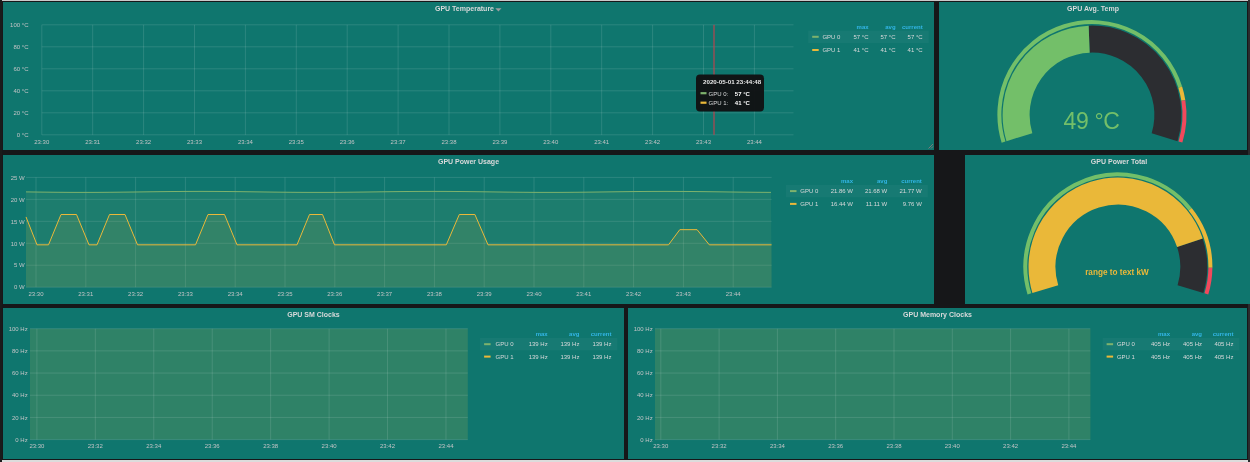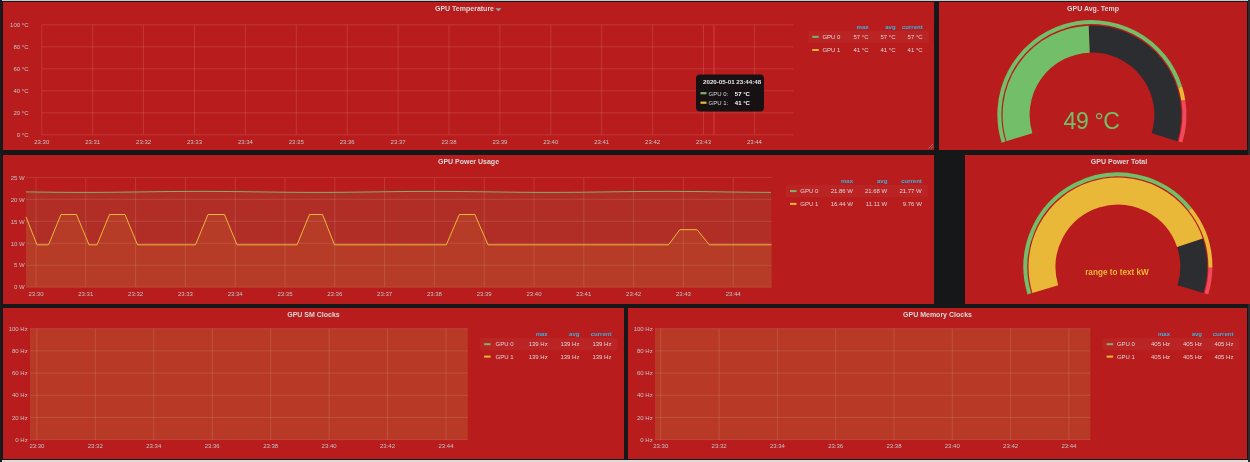--- a/index.html
+++ b/index.html
@@ -1,15 +1,15 @@
 <!DOCTYPE html>
 <html><head><meta charset="utf-8"><style>
 html,body{margin:0;padding:0;background:#161719;width:1250px;height:462px;overflow:hidden;}
 body{font-family:"Liberation Sans",sans-serif;position:relative;}
-.panel{position:absolute;background:#b91c1c;}
+.panel{position:absolute;background:#0f766e;}
 .ptitle{position:absolute;top:2.5px;left:0;right:0;text-align:center;font-size:7px;font-weight:bold;color:#d8d9da;letter-spacing:0px;}
 .edge{position:absolute;background:#c9c9c9;}
 svg{position:absolute;top:0;left:0;display:block;}
 </style></head><body>
 <div class="edge" style="left:0;top:0;width:1250px;height:1px;"></div>
 <div class="edge" style="left:0;bottom:0;width:1250px;height:2px;background:#dcdcdc;"></div>
 <div class="edge" style="left:0;top:0;width:2px;height:462px;background:#1a1a1a;"></div>
 <div class="edge" style="right:0;top:0;width:2px;height:462px;background:#2b2b2d;"></div>
 
 <div class="panel" style="left:3px;top:2px;width:931px;height:148px;">

